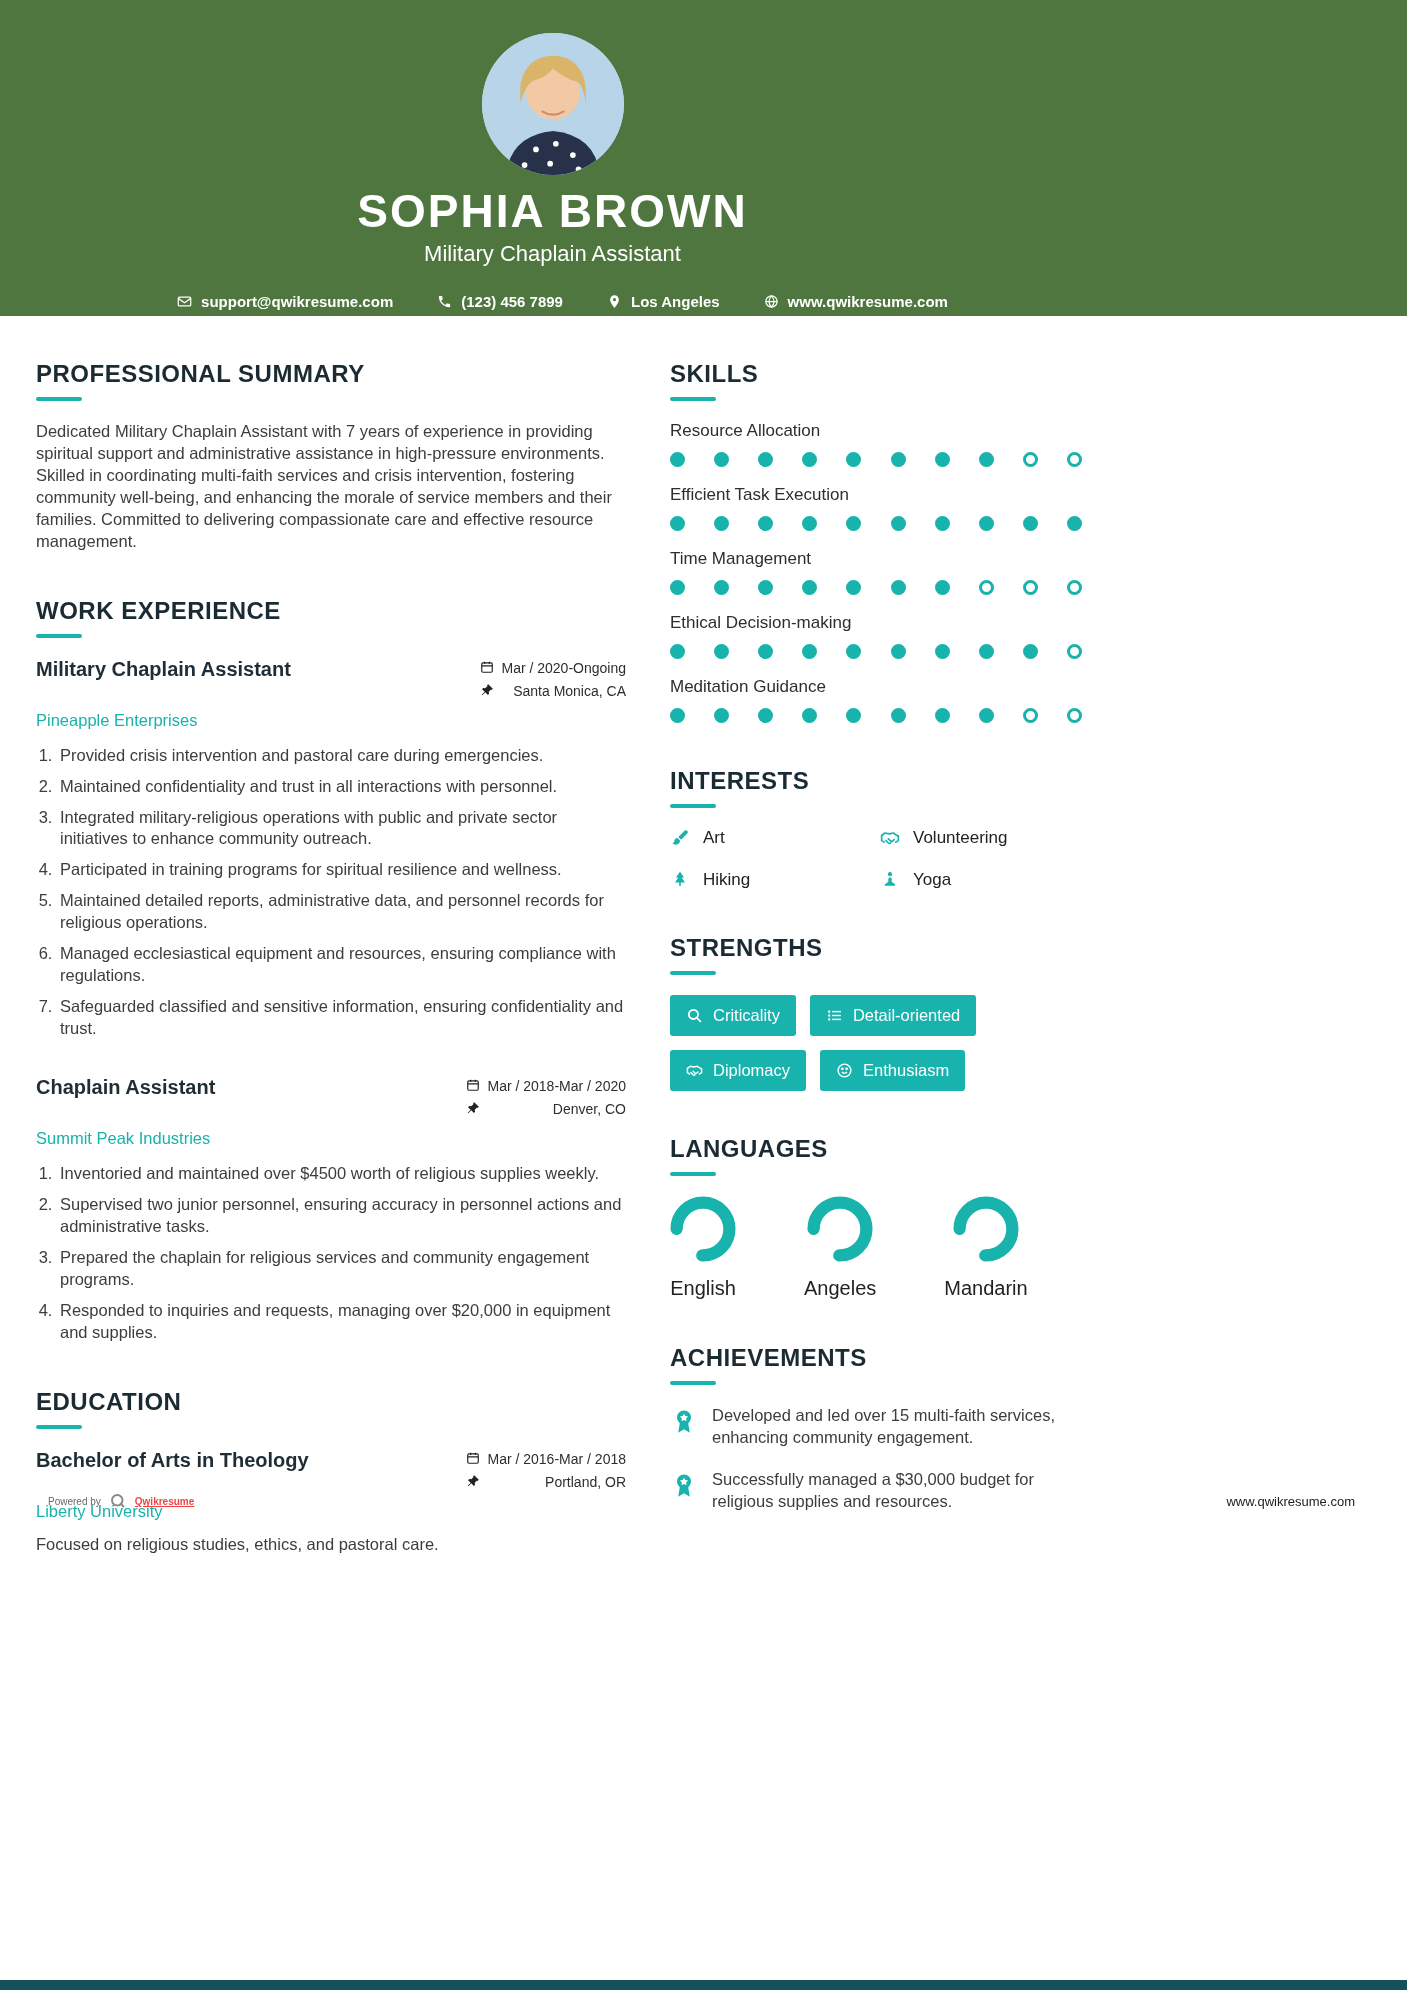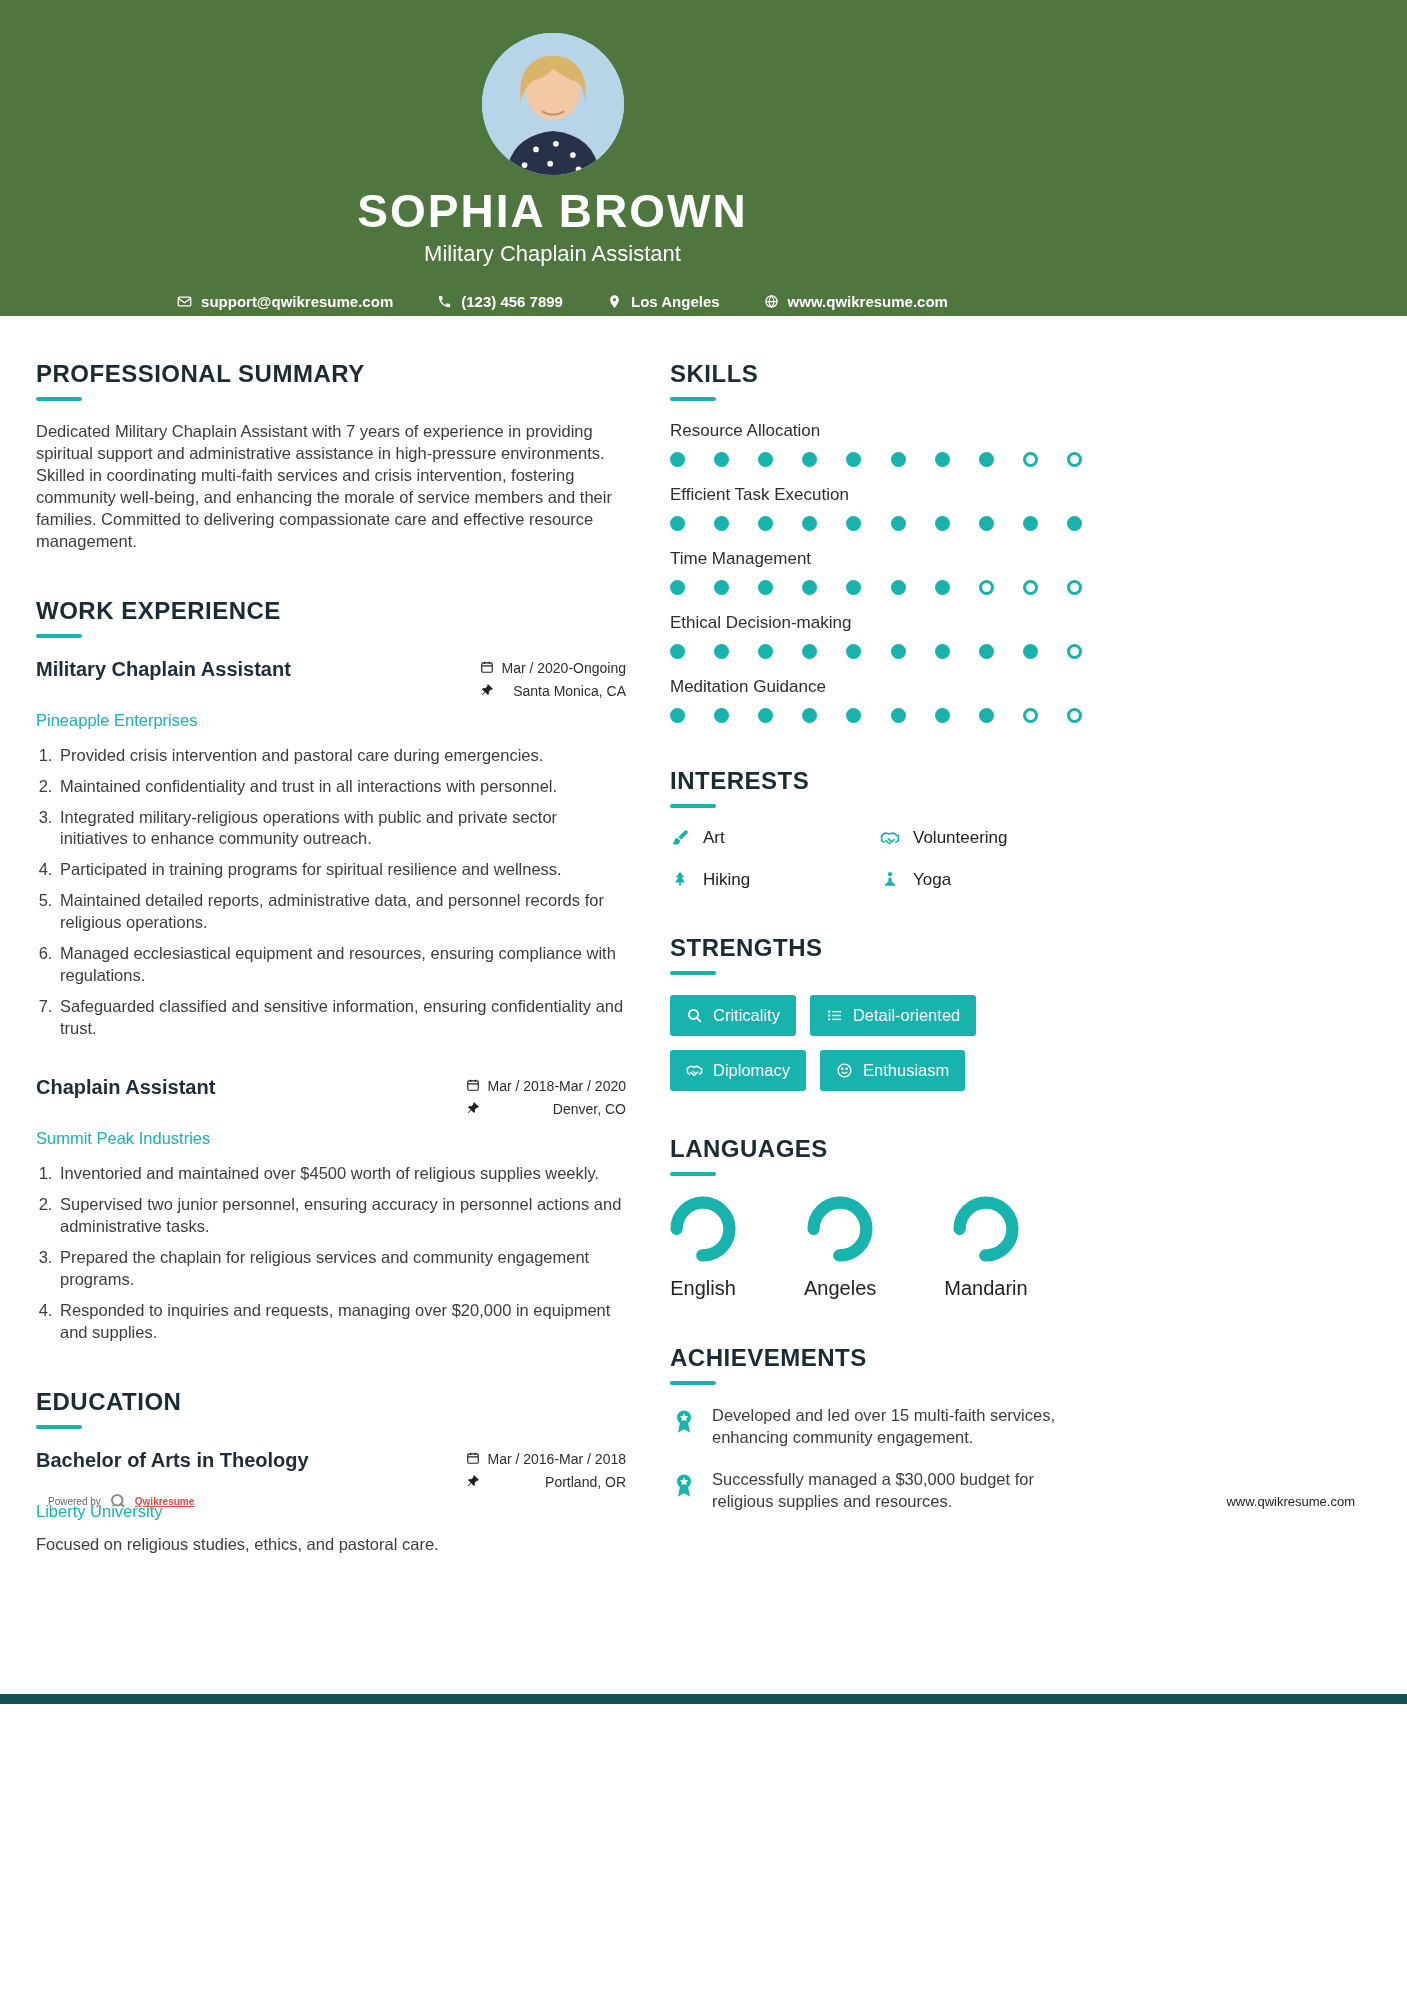--- a/index.html
+++ b/index.html
@@ -4,21 +4,21 @@
 <style>
   :root{
     --accent:#18b3ac;
     --green:#4e763e;
     --heading:#1b2b33;
     --text:#3d3d3d;
     --bar:#155158;
   }
   *{box-sizing:border-box;}
   html,body{margin:0;padding:0;background:#fff;}
-  .page{position:relative;width:1407px;height:1704px;background:#fff;overflow:hidden;
+  .page{position:relative;width:1407px;height:1990px;background:#fff;overflow:hidden;
         font-family:"Liberation Sans",sans-serif;}
 
   
   .header{height:316px;background:var(--green);}
   .header-inner{width:1105px;text-align:center;padding-top:33px;}
   .photo{width:142px;height:142px;margin:0 auto;border-radius:50%;overflow:hidden;background:#b8d4e8;}
   .photo svg{width:100%;height:100%;display:block;}
   .name{margin:12px 0 0;font-size:46px;line-height:1.05;color:#fff;letter-spacing:2px;font-weight:700;}
   .subtitle{font-size:22px;color:#fff;margin-top:6px;font-weight:500;}
   .contact-row{display:flex;justify-content:center;gap:44px;margin-top:26px;color:#fff;

